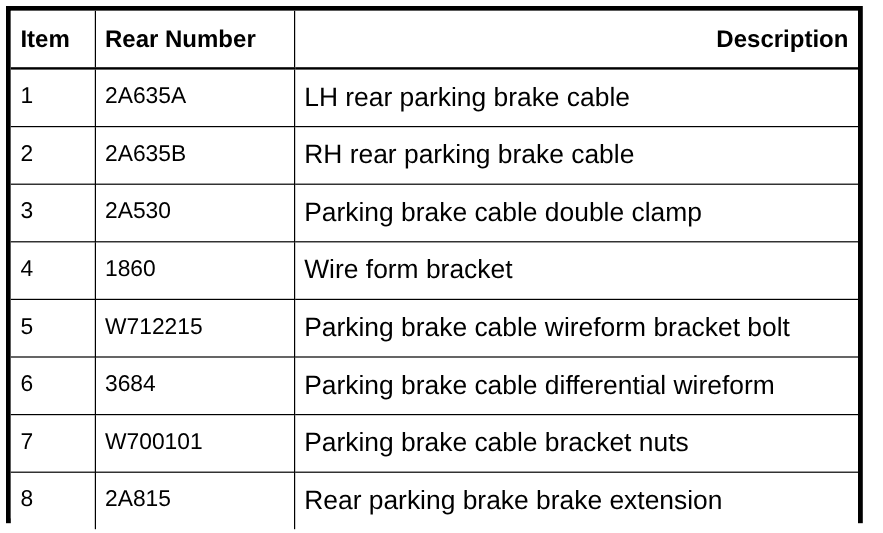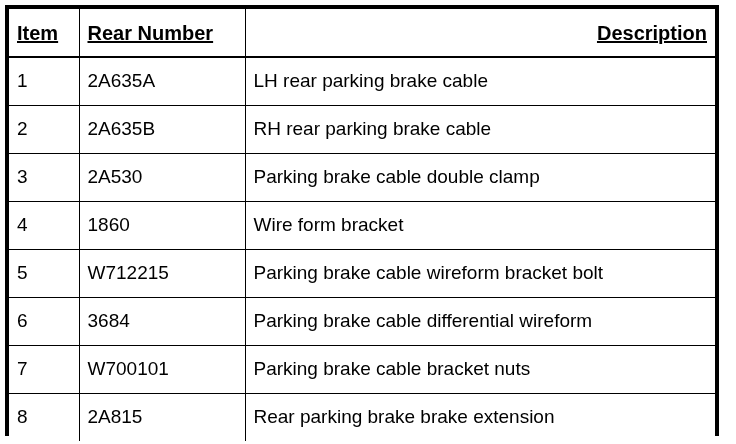--- a/index.html
+++ b/index.html
@@ -45,21 +45,21 @@
     height: 47px;
     vertical-align: middle;
     font-size: 19px;
     line-height: 1.1;
     background: #ffffff;
     white-space: nowrap;
     overflow: hidden;
   }
 
   
-  table.parts-table tr:first-child th { border-top: none; text-decoration: underline; }
+  table.parts-table tr:first-child th { border-top: none; }
   table.parts-table tr:last-child td  { border-bottom: none; }
   table.parts-table th:first-child,
   table.parts-table td:first-child    { border-left: none; }
   table.parts-table th:last-child,
   table.parts-table td:last-child     { border-right: none; }
 
   table.parts-table thead th {
     font-weight: bold;
     font-size: 20px;
     border-bottom-width: 2px;
@@ -70,21 +70,21 @@
   }
   table.parts-table thead th.th-description {
     text-align: right;
   }
 
   table.parts-table tbody td {
     font-weight: normal;
     text-align: left;
   }
   table.parts-table tbody td.cell-description {
-    font-size: 19px;
+    font-size: 22px;
   }
 </style>
 </head>
 <body>
 
 <div id="parts-table-wrap">
   <table class="parts-table">
     <colgroup>
       <col class="col-item">
       <col class="col-partnumber">

